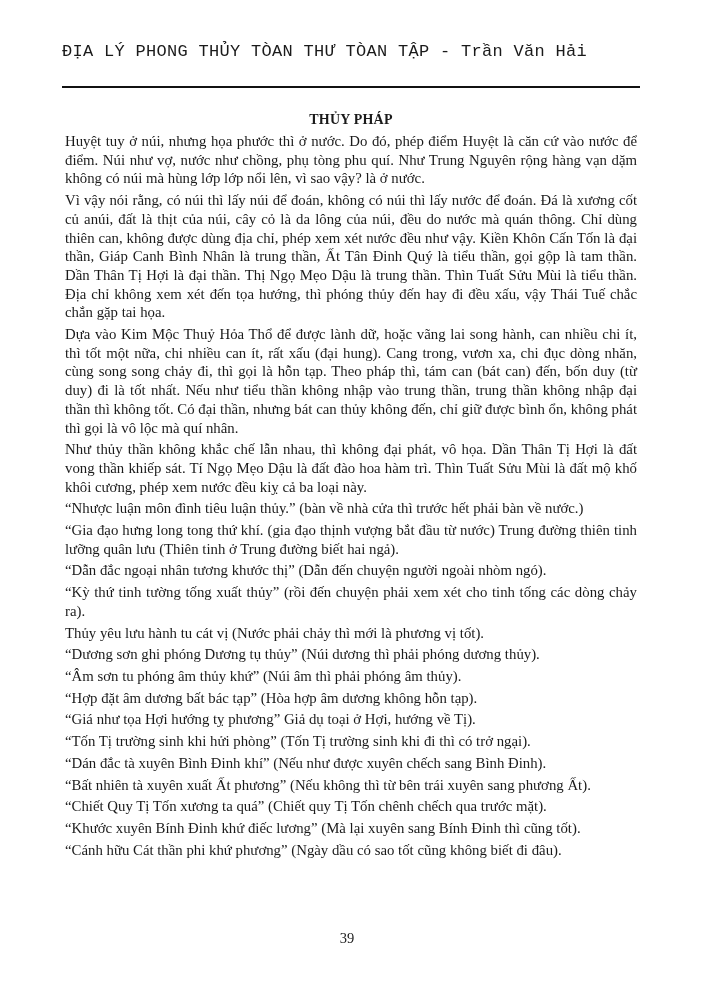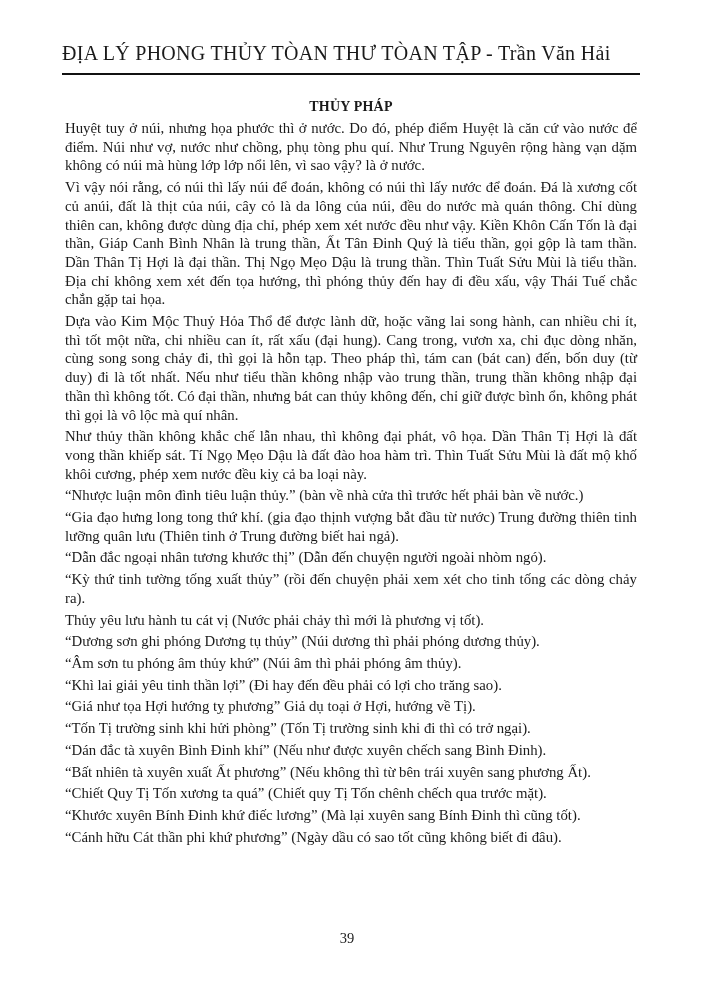--- a/index.html
+++ b/index.html
@@ -13,24 +13,25 @@
     height: 994px;
     margin: 0 auto;
     background: #ffffff;
     color: #1a1a1a;
     font-family: "Liberation Serif", "DejaVu Serif", serif;
     box-sizing: border-box;
     padding: 42px 62px 0 62px;
     overflow: hidden;
   }
   .running-header {
-    font-size: 20px;
+    font-size: 17px;
     letter-spacing: 0.3px;
     white-space: nowrap;
-    padding-bottom: 8px;
+    padding-bottom: 25px;
+    font-family: Liberation Mono, monospace;
   }
   .header-rule {
     border: none;
     border-top: 2px solid #111111;
     margin: 0 0 0 0;
   }
   .section-title {
     font-size: 14px;
     font-weight: bold;
     text-align: center;
@@ -72,21 +73,21 @@
     <p>Dựa vào Kim Mộc Thuỷ Hỏa Thổ để được lành dữ, hoặc vãng lai song hành, can nhiều chi ít, thì tốt một nữa, chi nhiều can ít, rất xấu (đại hung). Cang trong, vươn xa, chi đục dòng nhăn, cùng song song chảy đi, thì gọi là hỗn tạp. Theo pháp thì, tám can (bát can) đến, bốn duy (từ duy) đi là tốt nhất. Nếu như tiểu thần không nhập vào trung thần, trung thần không nhập đại thần thì không tốt. Có đại thần, nhưng bát can thủy không đến, chỉ giữ được bình ổn, không phát thì gọi là vô lộc mà quí nhân.</p>
     <p>Như thủy thần không khắc chế lẫn nhau, thì không đại phát, vô họa. Dần Thân Tị Hợi là đất vong thần khiếp sát. Tí Ngọ Mẹo Dậu là đất đào hoa hàm trì. Thìn Tuất Sửu Mùi là đất mộ khố khôi cương, phép xem nước đều kiỵ cả ba loại này.</p>
 
     <p>“Nhược luận môn đình tiêu luận thủy.” (bàn về nhà cửa thì trước hết phải bàn về nước.)</p>
     <p>“Gia đạo hưng long tong thứ khí. (gia đạo thịnh vượng bắt đầu từ nước) Trung đường thiên tinh lưỡng quân lưu (Thiên tinh ở Trung đường biết hai ngả).</p>
     <p>“Dẫn đắc ngoại nhân tương khước thị” (Dẫn đến chuyện người ngoài nhòm ngó).</p>
     <p>“Kỳ thứ tinh tường tống xuất thủy” (rồi đến chuyện phải xem xét cho tinh tống các dòng chảy ra).</p>
     <p>Thủy yêu lưu hành tu cát vị (Nước phải chảy thì mới là phương vị tốt).</p>
     <p>“Dương sơn ghi phóng Dương tụ thủy” (Núi dương thì phải phóng dương thủy).</p>
     <p>“Âm sơn tu phóng âm thủy khứ” (Núi âm thì phải phóng âm thủy).</p>
-    <p>“Khì lai giải yêu tinh thần lợi” (Đi hay đến đều phải có lợi cho trăng sao).</p>
+    <p>“Hợp đặt âm dương bất bác tạp” (Hòa hợp âm dương không hỗn tạp).</p>
     <p>“Giá như tọa Hợi hướng tỵ phương” Giả dụ toại ở Hợi, hướng về Tị).</p>
     <p>“Tốn Tị trường sinh khi hửi phòng” (Tốn Tị trường sinh khi đi thì có trở ngại).</p>
     <p>“Dán đắc tà xuyên Bình Đinh khí” (Nếu như được xuyên chếch sang Bình Đinh).</p>
     <p>“Bất nhiên tà xuyên xuất Ất phương” (Nếu không thì từ bên trái xuyên sang phương Ất).</p>
     <p>“Chiết Quy Tị Tốn xương ta quá” (Chiết quy Tị Tốn chênh chếch qua trước mặt).</p>
     <p>“Khước xuyên Bính Đinh khứ điếc lương” (Mà lại xuyên sang Bính Đinh thì cũng tốt).</p>
     <p>“Cánh hữu Cát thần phi khứ phương” (Ngày dầu có sao tốt cũng không biết đi đâu).</p>
 
   </main>
 

